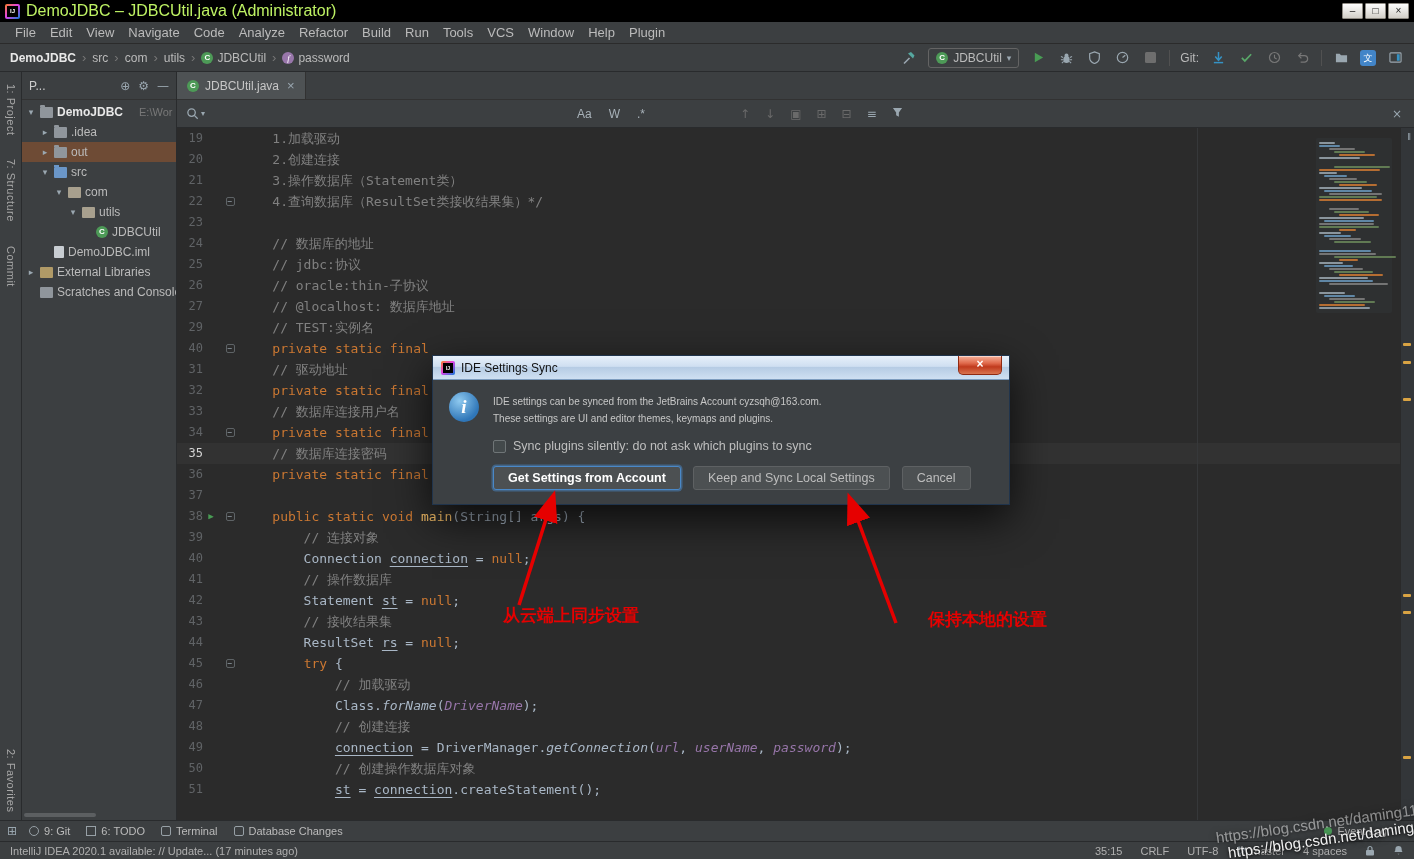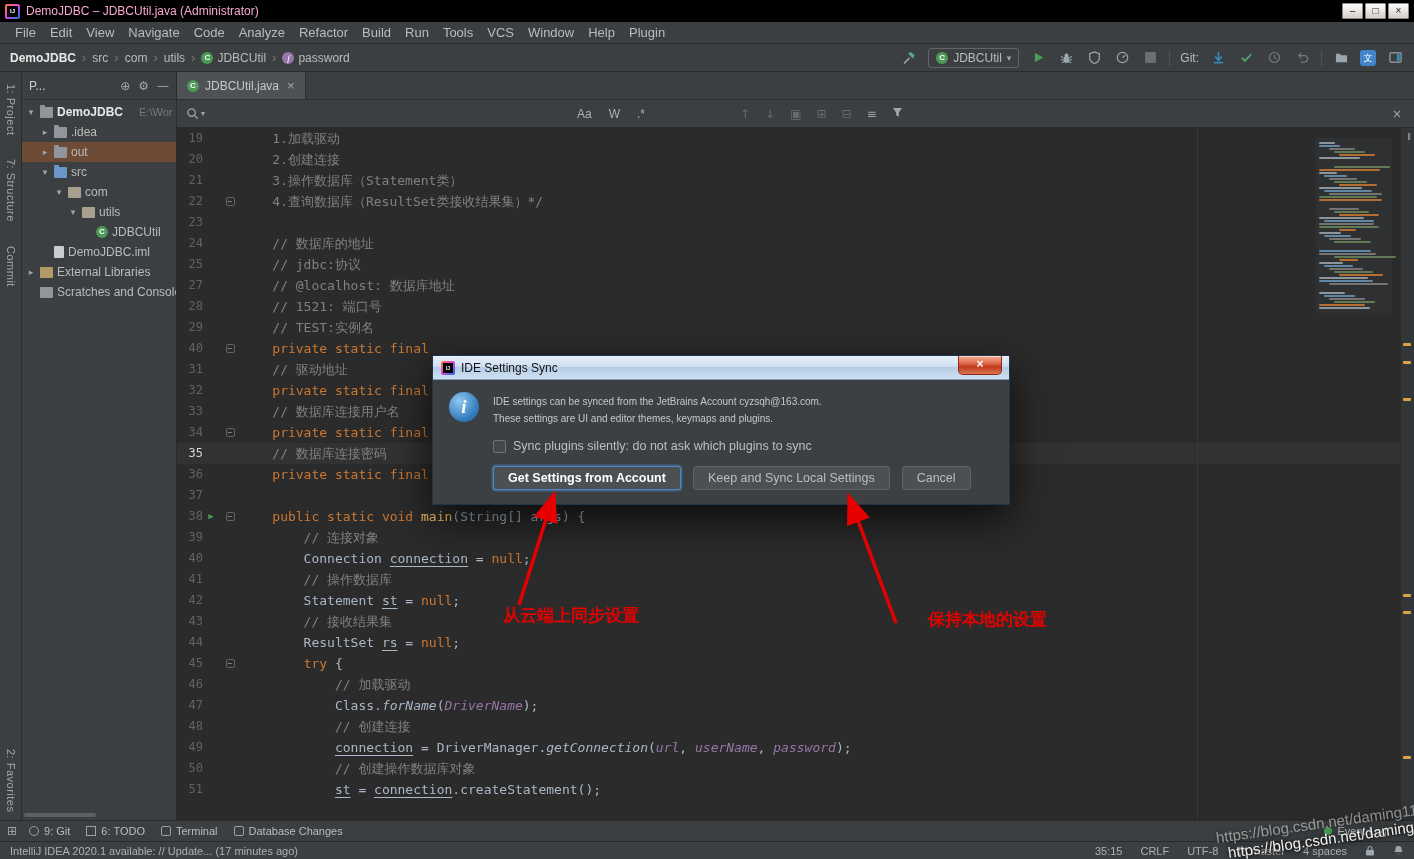--- a/index.html
+++ b/index.html
@@ -2,21 +2,21 @@
 <html><head>
 <meta charset="utf-8">
 <style>
   *{box-sizing:border-box;margin:0;padding:0}
   body{width:1414px;height:859px;background:#2b2b2b;font-family:"Liberation Sans","DejaVu Sans",sans-serif;overflow:hidden;position:relative;color:#bbb}
 
   
   .titlebar{height:22px;background:#000;display:flex;align-items:center;padding:0 5px;gap:6px}
   .appicon{width:15px;height:15px;border-radius:2px;background:linear-gradient(135deg,#fc801d,#e343e6 45%,#0a7bd6);display:flex;align-items:center;justify-content:center;flex:none}
   .appicon i{font-style:normal;background:#000;color:#fff;font-size:6px;width:11px;height:11px;text-align:center;line-height:11px;font-weight:bold}
-  .wtitle{color:#f9a8d4;font-size:12px}
+  .wtitle{color:#bef264;font-size:16px}
   .wbtns{margin-left:auto;display:flex;gap:2px}
   .wbtn{width:21px;height:16px;background:linear-gradient(#fdfdfd,#d2cfc8);border:1px solid #8e8a83;color:#222;font-size:10px;line-height:13px;text-align:center;border-radius:1px}
 
   
   .menubar{height:22px;background:#3c3f41;display:flex;align-items:center;padding-left:8px;border-bottom:1px solid #2b2b2b}
   .menu-item{font-size:13px;color:#bbb;padding:0 7px}
 
   
   .toolbar{height:28px;background:#3c3f41;display:flex;align-items:center;padding:0 10px;border-bottom:1px solid #292b2d}
   .breadcrumb{display:flex;align-items:center;gap:3px;font-size:12px;color:#bbb}
@@ -436,30 +436,30 @@
             <span class="fslot"></span>
             <span class="ctext"><span class="cmt">    // 数据库的地址</span></span>
           </div>
           <div class="codeline">
             <span class="lnum">25</span>
             <span class="gslot"></span>
             <span class="fslot"></span>
             <span class="ctext"><span class="cmt">    // jdbc:协议</span></span>
           </div>
           <div class="codeline">
+            <span class="lnum">26</span>
+            <span class="gslot"></span>
+            <span class="fslot"></span>
+            <span class="ctext"><span class="cmt">    // oracle:thin-子协议</span></span>
+          </div>
+          <div class="codeline">
             <span class="lnum">27</span>
             <span class="gslot"></span>
             <span class="fslot"></span>
             <span class="ctext"><span class="cmt">    // @localhost: 数据库地址</span></span>
-          </div>
-          <div class="codeline">
-            <span class="lnum">28</span>
-            <span class="gslot"></span>
-            <span class="fslot"></span>
-            <span class="ctext"><span class="cmt">    // 1521: 端口号</span></span>
           </div>
           <div class="codeline">
             <span class="lnum">29</span>
             <span class="gslot"></span>
             <span class="fslot"></span>
             <span class="ctext"><span class="cmt">    // TEST:实例名</span></span>
           </div>
           <div class="codeline">
             <span class="lnum">40</span>
             <span class="gslot"></span>

